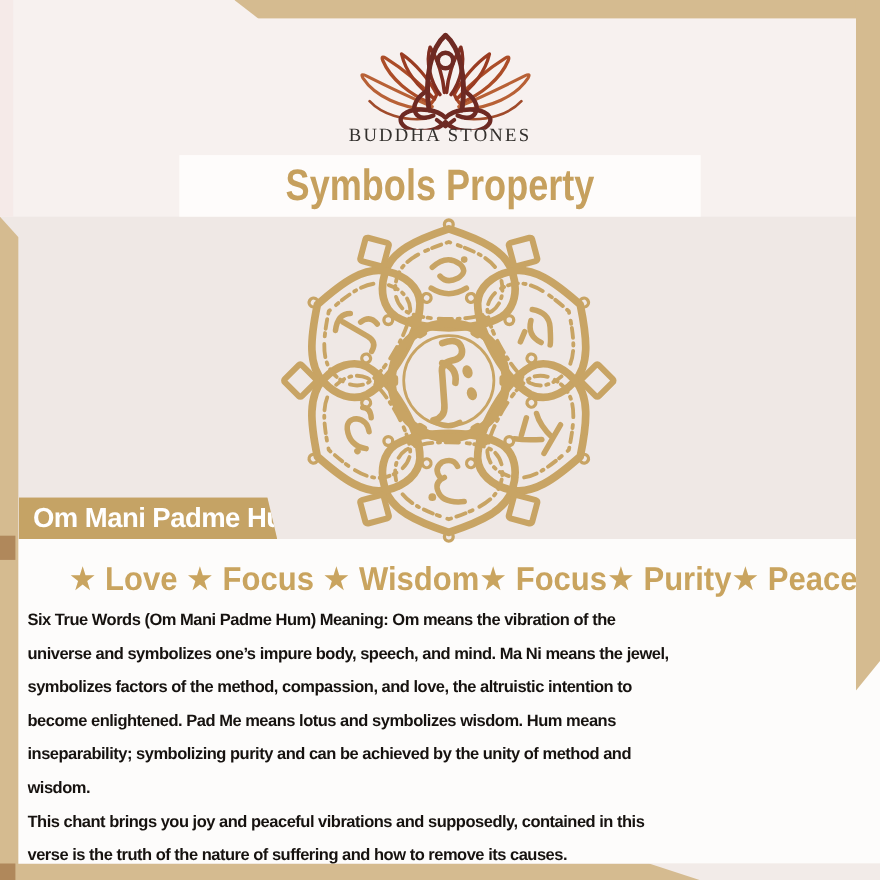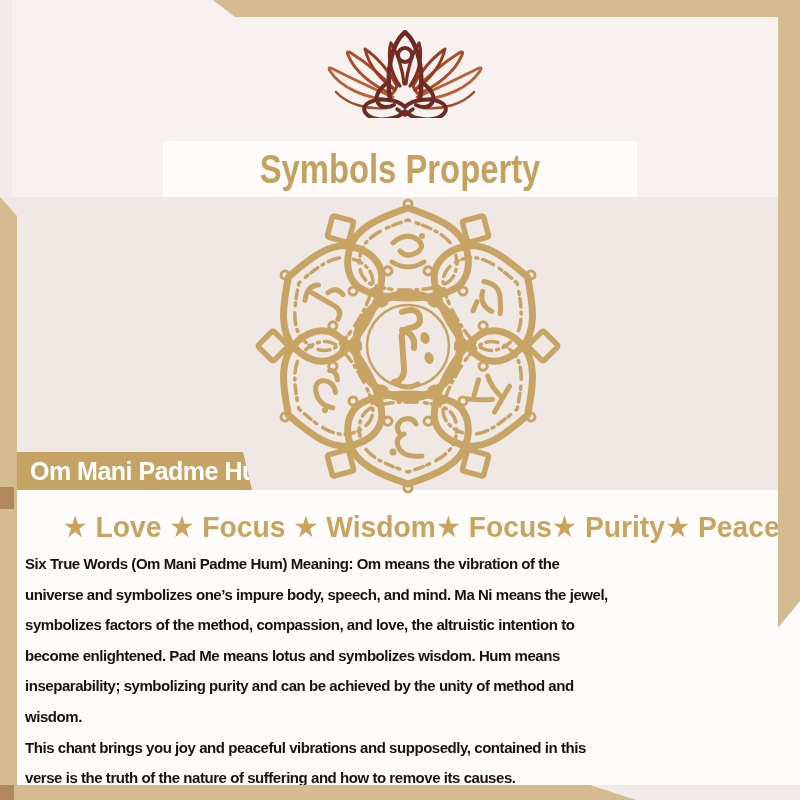--- a/index.html
+++ b/index.html
@@ -135,20 +135,21 @@
 
     <g stroke="#6e2a23">
       <circle stroke-width="4" cx="102" cy="33" r="7"></circle>
       <path stroke-width="4.5" d="M87,78 C83,50 88,22 102,10 C116,22 121,50 117,78"></path>
       <path stroke-width="4" d="M86,60 C76,66 71,75 75,81 C78,86 85,86 91,83 M118,60 C128,66 133,75 129,81 C126,86 119,86 113,83"></path>
       <path stroke-width="4" d="M62,90 C58,82 70,76 86,78 C94,79 99,82 102,85 C105,82 110,79 118,78 C134,76 146,82 142,90 C138,97 126,99 114,96 C109,95 105,92 102,89 C99,92 95,95 90,96 C78,99 66,97 62,90 Z"></path>
       <path stroke-width="3.5" d="M94,87 L102,93 L110,87"></path>
     </g>
   </svg>
 
+  <div class="abs brand-name">BUDDHA STONES</div>
   <div class="abs page-title">Symbols Property</div>
 
   <div class="abs banner">
     <span class="banner-label">Om Mani Padme Hum</span>
   </div>
 
   <div class="abs stars-line">★ Love ★ Focus ★ Wisdom★ Focus★ Purity★ Peace</div>
 
   <div class="abs description">Six True Words (Om Mani Padme Hum) Meaning: Om means the vibration of the
 universe and symbolizes one’s impure body, speech, and mind. Ma Ni means the jewel,

